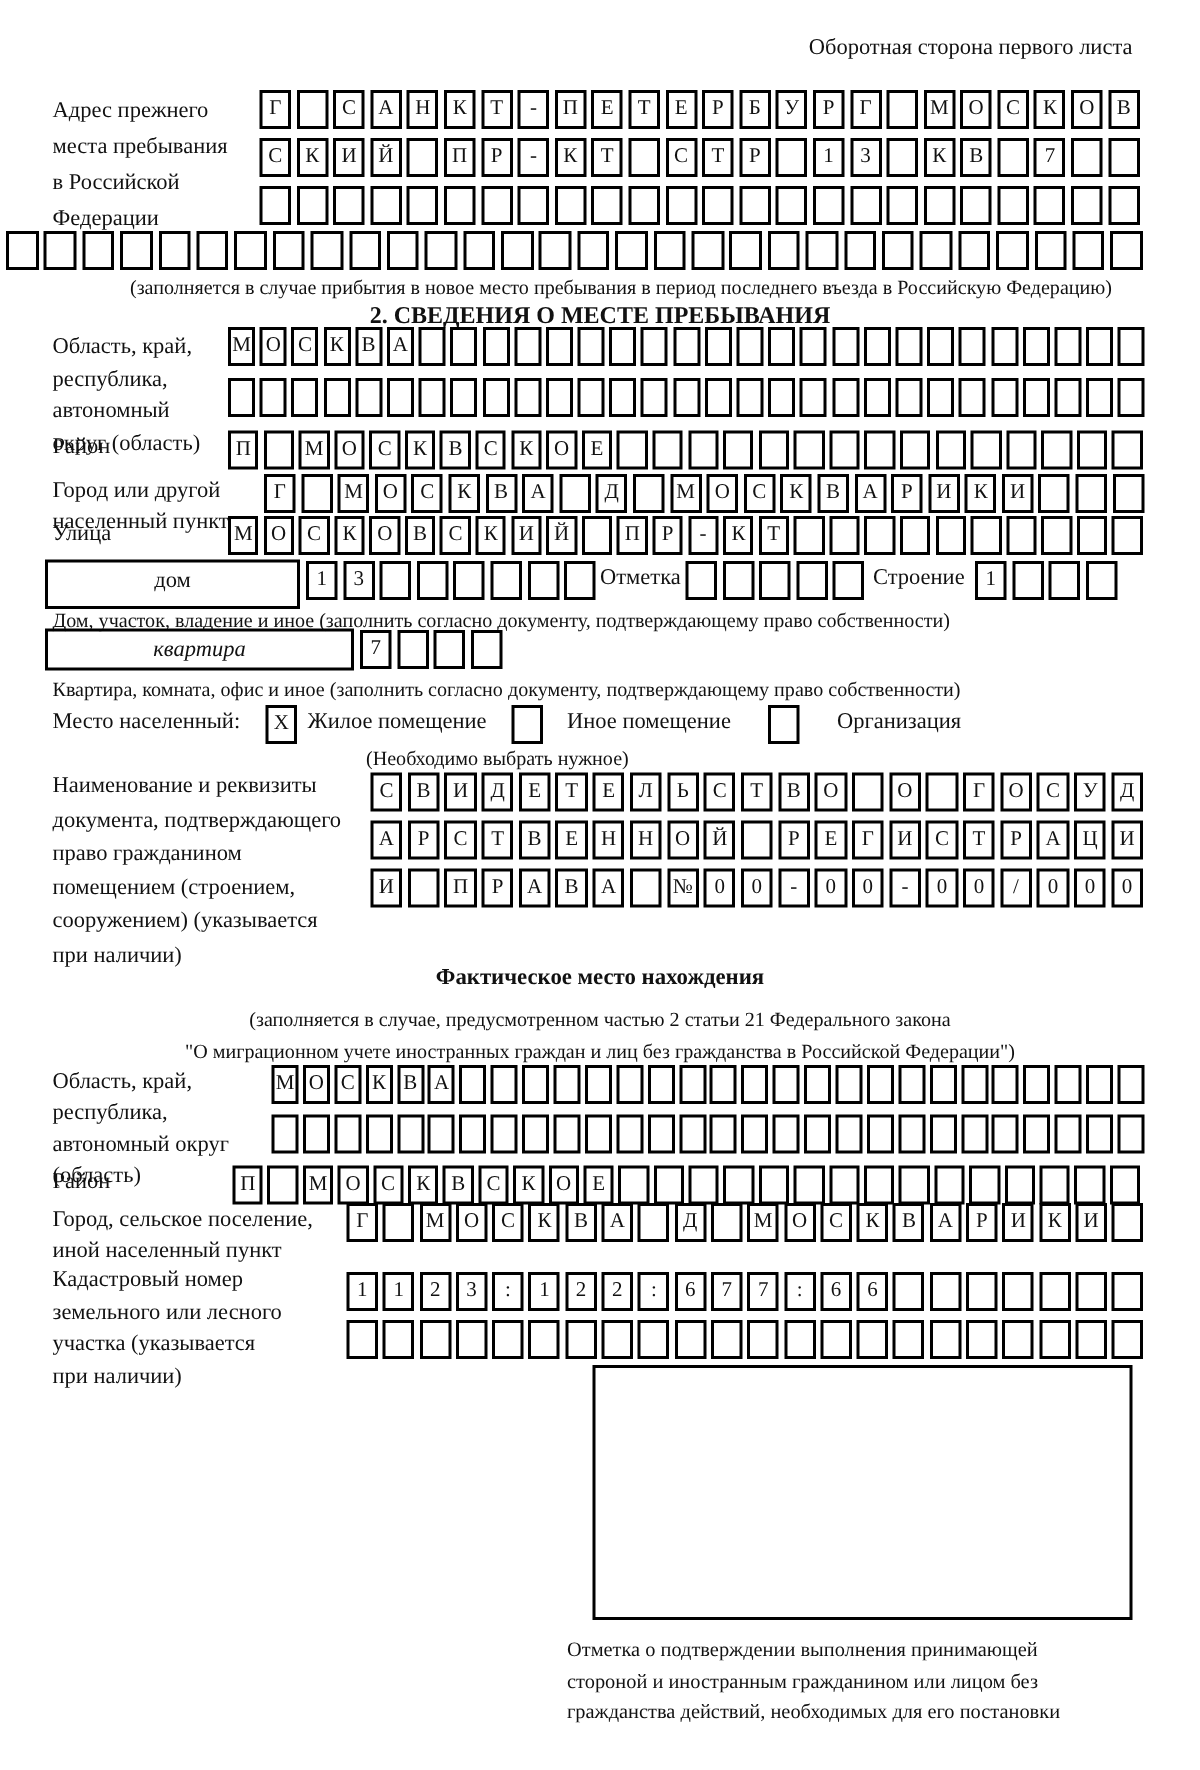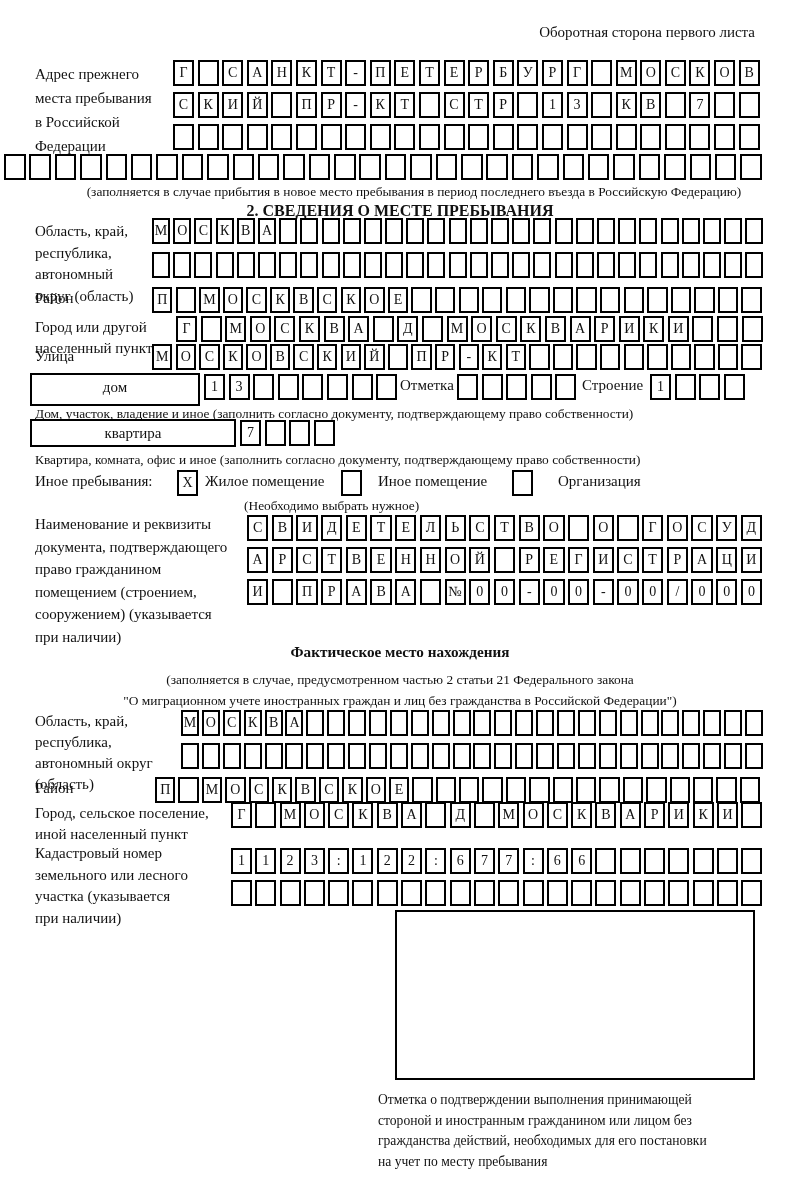--- a/index.html
+++ b/index.html
@@ -330,31 +330,31 @@
   <div class="txt" style="left:582px;top:377px;">Строение</div>
   <div class="cellrow" style="left:650px;top:374px;--w:21px;--g:3.6px;">
       <span class="cell">1</span>
       <span class="cell"></span>
       <span class="cell"></span>
       <span class="cell"></span>
     </div>
 
   <div class="note" style="left:35px;top:406px;">Дом, участок, владение и иное (заполнить согласно документу, подтверждающему право собственности)</div>
 
-  <div class="labelbox" style="left:30px;top:419px;width:206px;height:28px;line-height:25px;">квартира</div>
+  <div class="labelbox" style="left:30px;top:419px;width:206px;height:28px;line-height:25px;font-style:italic;">квартира</div>
   <div class="cellrow" style="left:240px;top:420px;--w:21px;--g:3.6px;">
       <span class="cell">7</span>
       <span class="cell"></span>
       <span class="cell"></span>
       <span class="cell"></span>
     </div>
 
   <div class="note" style="left:35px;top:452px;">Квартира, комната, офис и иное (заполнить согласно документу, подтверждающему право собственности)</div>
 
-  <div class="txt" style="left:35px;top:473px;">Иное пребывания:</div>
+  <div class="txt" style="left:35px;top:473px;">Место населенный:</div>
   <div class="cellrow" style="left:177px;top:470px;--w:21px;">
       <span class="cell">X</span>
     </div>
   <div class="txt" style="left:205px;top:473px;">Жилое помещение</div>
   <div class="cellrow" style="left:341px;top:470px;--w:21px;">
       <span class="cell"></span>
     </div>
   <div class="txt" style="left:378px;top:473px;">Иное помещение</div>
   <div class="cellrow" style="left:512px;top:470px;--w:21px;">
       <span class="cell"></span>
@@ -623,16 +623,15 @@
       <span class="cell"></span>
       <span class="cell"></span>
       <span class="cell"></span>
     </div>
 
   <div class="stampbox"></div>
   <div class="caption">
       <div class="line">Отметка о подтверждении выполнения принимающей</div>
       <div class="line">стороной и иностранным гражданином или лицом без</div>
       <div class="line">гражданства действий, необходимых для его постановки</div>
-      <div class="line">на учет по месту пребывания</div>
     </div>
 
 </div>
 
 </body></html>

